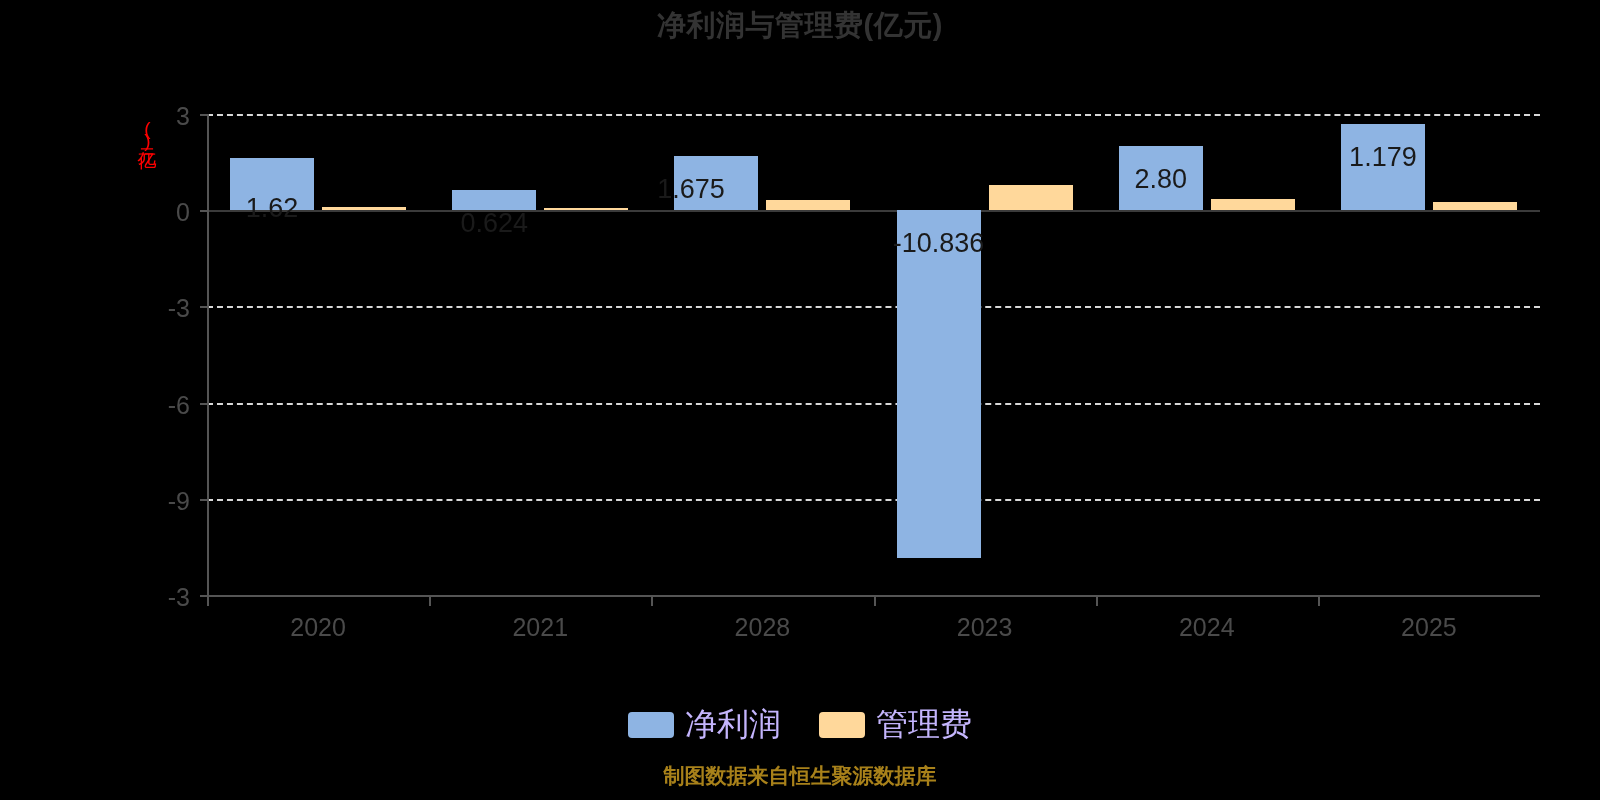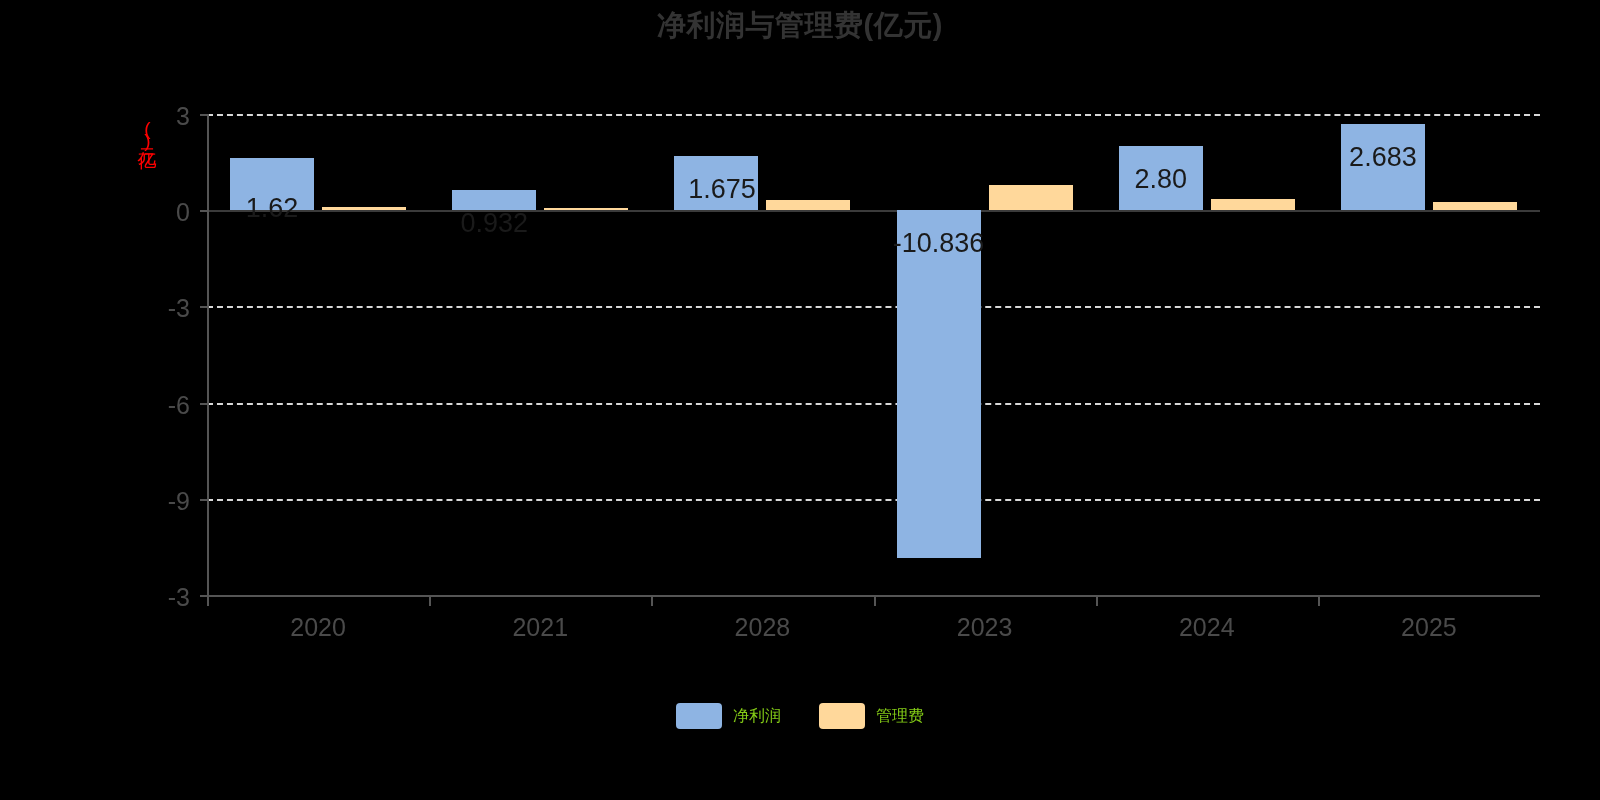--- a/index.html
+++ b/index.html
@@ -151,22 +151,22 @@
     display: flex;
     align-items: center;
     gap: 11px;
   }
   .legend-swatch {
     width: 46px;
     height: 26px;
     border-radius: 4px;
   }
   .legend-text {
-    color: #84cc16;
-    font-size: 16px;
+    color: #c4b5fd;
+    font-size: 32px;
     white-space: nowrap;
   }
 
   
   .footer-note {
     position: absolute;
     left: 0;
     top: 762px;
     width: 1600px;
     text-align: center;
@@ -189,33 +189,33 @@
       <div class="gridline" style="top: 0px;"></div>
       <div class="gridline zero" style="top: 96.2px;"></div>
       <div class="gridline" style="top: 192.4px;"></div>
       <div class="gridline" style="top: 288.6px;"></div>
       <div class="gridline" style="top: 384.8px;"></div>
       <div class="gridline bottom" style="top: 481px;"></div>
       <div class="bar" title="净利润 2020: 1.62" style="left: 23.0833px; top: 44.252px; width: 84px; height: 51.948px; background: rgb(142, 180, 227);"></div>
       <div class="bar-label" style="left: 65.0833px; top: 62.252px; margin-top: 17px;">1.62</div>
       <div class="bar" title="管理费 2020: 0.09" style="left: 115.083px; top: 93.314px; width: 84px; height: 2.886px; background: rgb(255, 216, 155);"></div>
       <div class="bar" title="净利润 2021: 0.624" style="left: 245.25px; top: 76.1904px; width: 84px; height: 20.0096px; background: rgb(142, 180, 227);"></div>
-      <div class="bar-label" style="left: 287.25px; top: 94.1904px;">0.932</div>
+      <div class="bar-label" style="left: 287.25px; top: 94.1904px;">0.624</div>
       <div class="bar" title="管理费 2021: 0.07" style="left: 337.25px; top: 93.9553px; width: 84px; height: 2.24467px; background: rgb(255, 216, 155);"></div>
       <div class="bar" title="净利润 2022: 1.675" style="left: 467.417px; top: 42.4883px; width: 84px; height: 53.7117px; background: rgb(142, 180, 227);"></div>
-      <div class="bar-label" style="left: 515px; top: 60.4883px;">1.675</div>
+      <div class="bar-label" style="left: 484px; top: 60.4883px;">1.675</div>
       <div class="bar" title="管理费 2022: 0.32" style="left: 559.417px; top: 85.9387px; width: 84px; height: 10.2613px; background: rgb(255, 216, 155);"></div>
       <div class="bar" title="净利润 2023: -10.836" style="left: 689.583px; top: 96.2px; width: 84px; height: 347.474px; background: rgb(142, 180, 227);"></div>
       <div class="bar-label" style="left: 731.583px; top: 114.2px;">-10.836</div>
       <div class="bar" title="管理费 2023: 0.78" style="left: 781.583px; top: 71.188px; width: 84px; height: 25.012px; background: rgb(255, 216, 155);"></div>
       <div class="bar" title="净利润 2024: 2.01" style="left: 911.75px; top: 31.746px; width: 84px; height: 64.454px; background: rgb(142, 180, 227);"></div>
       <div class="bar-label" style="left: 953.75px; top: 49.746px;">2.80</div>
       <div class="bar" title="管理费 2024: 0.35" style="left: 1003.75px; top: 84.9767px; width: 84px; height: 11.2233px; background: rgb(255, 216, 155);"></div>
       <div class="bar" title="净利润 2025: 2.683" style="left: 1133.92px; top: 10.1651px; width: 84px; height: 86.0349px; background: rgb(142, 180, 227);"></div>
-      <div class="bar-label" style="left: 1175.92px; top: 28.1651px;">2.683</div>
+      <div class="bar-label" style="left: 1175.92px; top: 28.1651px;">1.179</div>
       <div class="bar" title="管理费 2025: 0.27" style="left: 1225.92px; top: 87.542px; width: 84px; height: 8.658px; background: rgb(255, 216, 155);"></div>
     </div>
 
   <div class="y-axis-spine" id="y-axis">
       <div class="y-tick" style="top: 0px;">
         <div class="y-tick-label">3</div>
       </div>
       <div class="y-tick" style="top: 96.2px;">
         <div class="y-tick-label">0</div>
       </div>
@@ -252,14 +252,15 @@
       <div class="legend-item">
         <span class="legend-swatch" style="background: rgb(142, 180, 227);"></span>
         <span class="legend-text">净利润</span>
       </div>
       <div class="legend-item">
         <span class="legend-swatch" style="background: rgb(255, 216, 155);"></span>
         <span class="legend-text">管理费</span>
       </div>
     </div>
 
+  <div class="footer-note">制图数据来自恒生聚源数据库</div>
 
 </div>
 
 </body></html>

